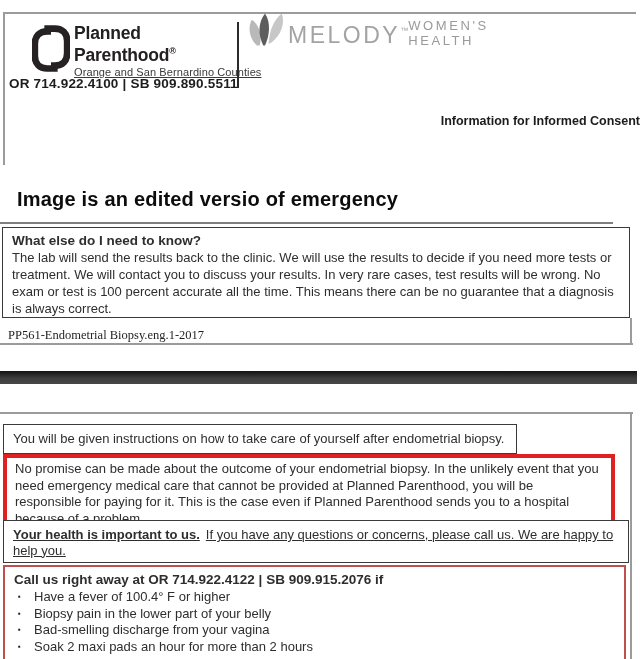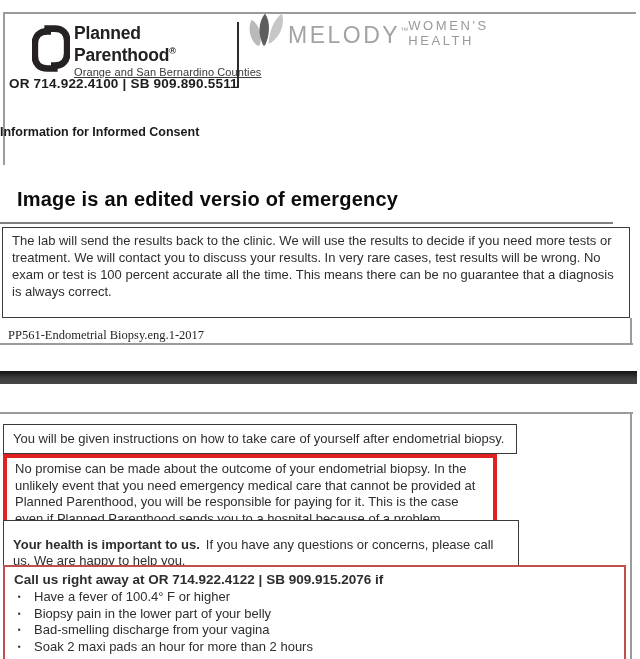--- a/index.html
+++ b/index.html
@@ -12,44 +12,44 @@
   .pp-logo-wrap{left:32px;top:24px;display:flex;gap:4px;}
   .pp-name{font-weight:bold;font-size:17.5px;line-height:18px;color:#232021;letter-spacing:-0.2px;}
   .pp-region{font-size:11px;color:#3a3a3a;margin-top:2px;letter-spacing:0.1px;text-decoration:underline;}
   .pp-phones{left:9px;top:76px;font-weight:bold;font-size:13.5px;color:#1d1d1d;letter-spacing:0.2px;}
   .logo-divider{left:237px;top:22px;width:2px;height:66px;background:#2a2a2a;}
   .melody{left:242px;top:11px;width:140px;display:flex;align-items:center;}
   .melody-name{font-size:23px;letter-spacing:2.5px;color:#a3a3a3;line-height:24px;margin-top:2px;}
   .melody-tm{font-size:8px;vertical-align:10px;color:#a3a3a3;letter-spacing:0;}
   .melody-tag{font-size:13px;letter-spacing:2.6px;color:#9a9a9a;margin-top:3px;}
 
-  .doc-title{left:0;top:124px;width:640px;text-align:left;font-weight:bold;
+  .doc-title{left:0;top:113px;width:640px;text-align:right;font-weight:bold;
              font-size:12.5px;line-height:16px;color:#1b1b1b;}
 
   .edit-notice{left:17px;top:188px;font-size:20px;font-weight:bold;color:#0c0c0c;letter-spacing:0.2px;}
   .notice-underline{left:0;top:222px;width:613px;height:2px;background:#7f7f7f;}
 
   .box{box-sizing:border-box;border:1.5px solid #3a3a3a;background:#fff;font-size:13px;line-height:17px;}
   .what-else-box{left:2px;top:227px;width:628px;height:91px;padding:4px 9px;}
   .box-heading{font-weight:bold;font-size:13.5px;}
 
   .footer-code{left:8px;top:328px;font-family:"Liberation Serif", serif;font-size:12.5px;color:#1e1e1e;}
   .page1-bottom-line{left:0;top:343px;width:633px;height:2px;}
   .page1-right-tick{left:630px;top:318px;width:2px;height:27px;}
 
   .separator-bar{left:0;top:371px;width:637px;height:13px;
                  background:linear-gradient(180deg,#121212 0%,#3d3d3d 55%,var(--separator,#474747) 100%);}
 
   .page2-top-line{left:0;top:412px;width:633px;height:2px;}
   .page2-right-line{left:630px;top:412px;width:2px;height:247px;}
 
   .aftercare-box{left:3px;top:424px;width:514px;padding:5px 9px 6px;}
-  .alert-box{left:3px;top:454px;width:494px;border:4px solid var(--alert-border,#e02121);
+  .alert-box{left:3px;top:454px;width:612px;border:4px solid var(--alert-border,#e02121);
              box-sizing:border-box;padding:3px 8px 6px;font-size:13px;line-height:16.5px;background:#fff;}
-  .health-box{left:3px;top:520px;width:516px;padding:16px 9px 4px;line-height:15.5px;}
+  .health-box{left:3px;top:520px;width:626px;padding:6px 9px 4px;line-height:15.5px;text-decoration:underline;}
   .health-rest{margin-left:6px;}
   .call-box{left:3px;top:565px;width:623px;border:2px solid var(--call-border,#c0504d);
             box-sizing:border-box;padding:4px 9px 6px;background:#fff;font-size:13px;}
   .call-heading{font-weight:bold;font-size:13.5px;line-height:17px;margin-bottom:1px;}
   .call-item{display:flex;line-height:16.5px;}
   .call-bullet{width:16px;padding-left:4px;font-size:8px;color:#1c1c1c;flex:none;}
   .call-text{flex:1;}
 </style>
 </head>
 <body>
@@ -87,20 +87,21 @@
 </div>
 
 <div class="abs doc-title">
   <div>Information for Informed Consent</div>
 </div>
 
 <div class="abs edit-notice">Image is an edited versio of emergency</div>
 <div class="abs notice-underline"></div>
 
 <div class="abs box what-else-box">
+  <div class="box-heading">What else do I need to know?</div>
   <div>The lab will send the results back to the clinic.  We will use the results to decide if you need more tests or treatment.  We will contact you to discuss your results. In very rare cases, test results will be wrong. No exam or test is 100 percent accurate all the time. This means there can be no guarantee that a diagnosis is always correct.</div>
 </div>
 
 <div class="abs footer-code">PP561-Endometrial Biopsy.eng.1-2017</div>
 <div class="abs edge page1-bottom-line"></div>
 <div class="abs edge page1-right-tick"></div>
 
 <div class="abs separator-bar"></div>
 
 <div class="abs edge page2-top-line"></div>

